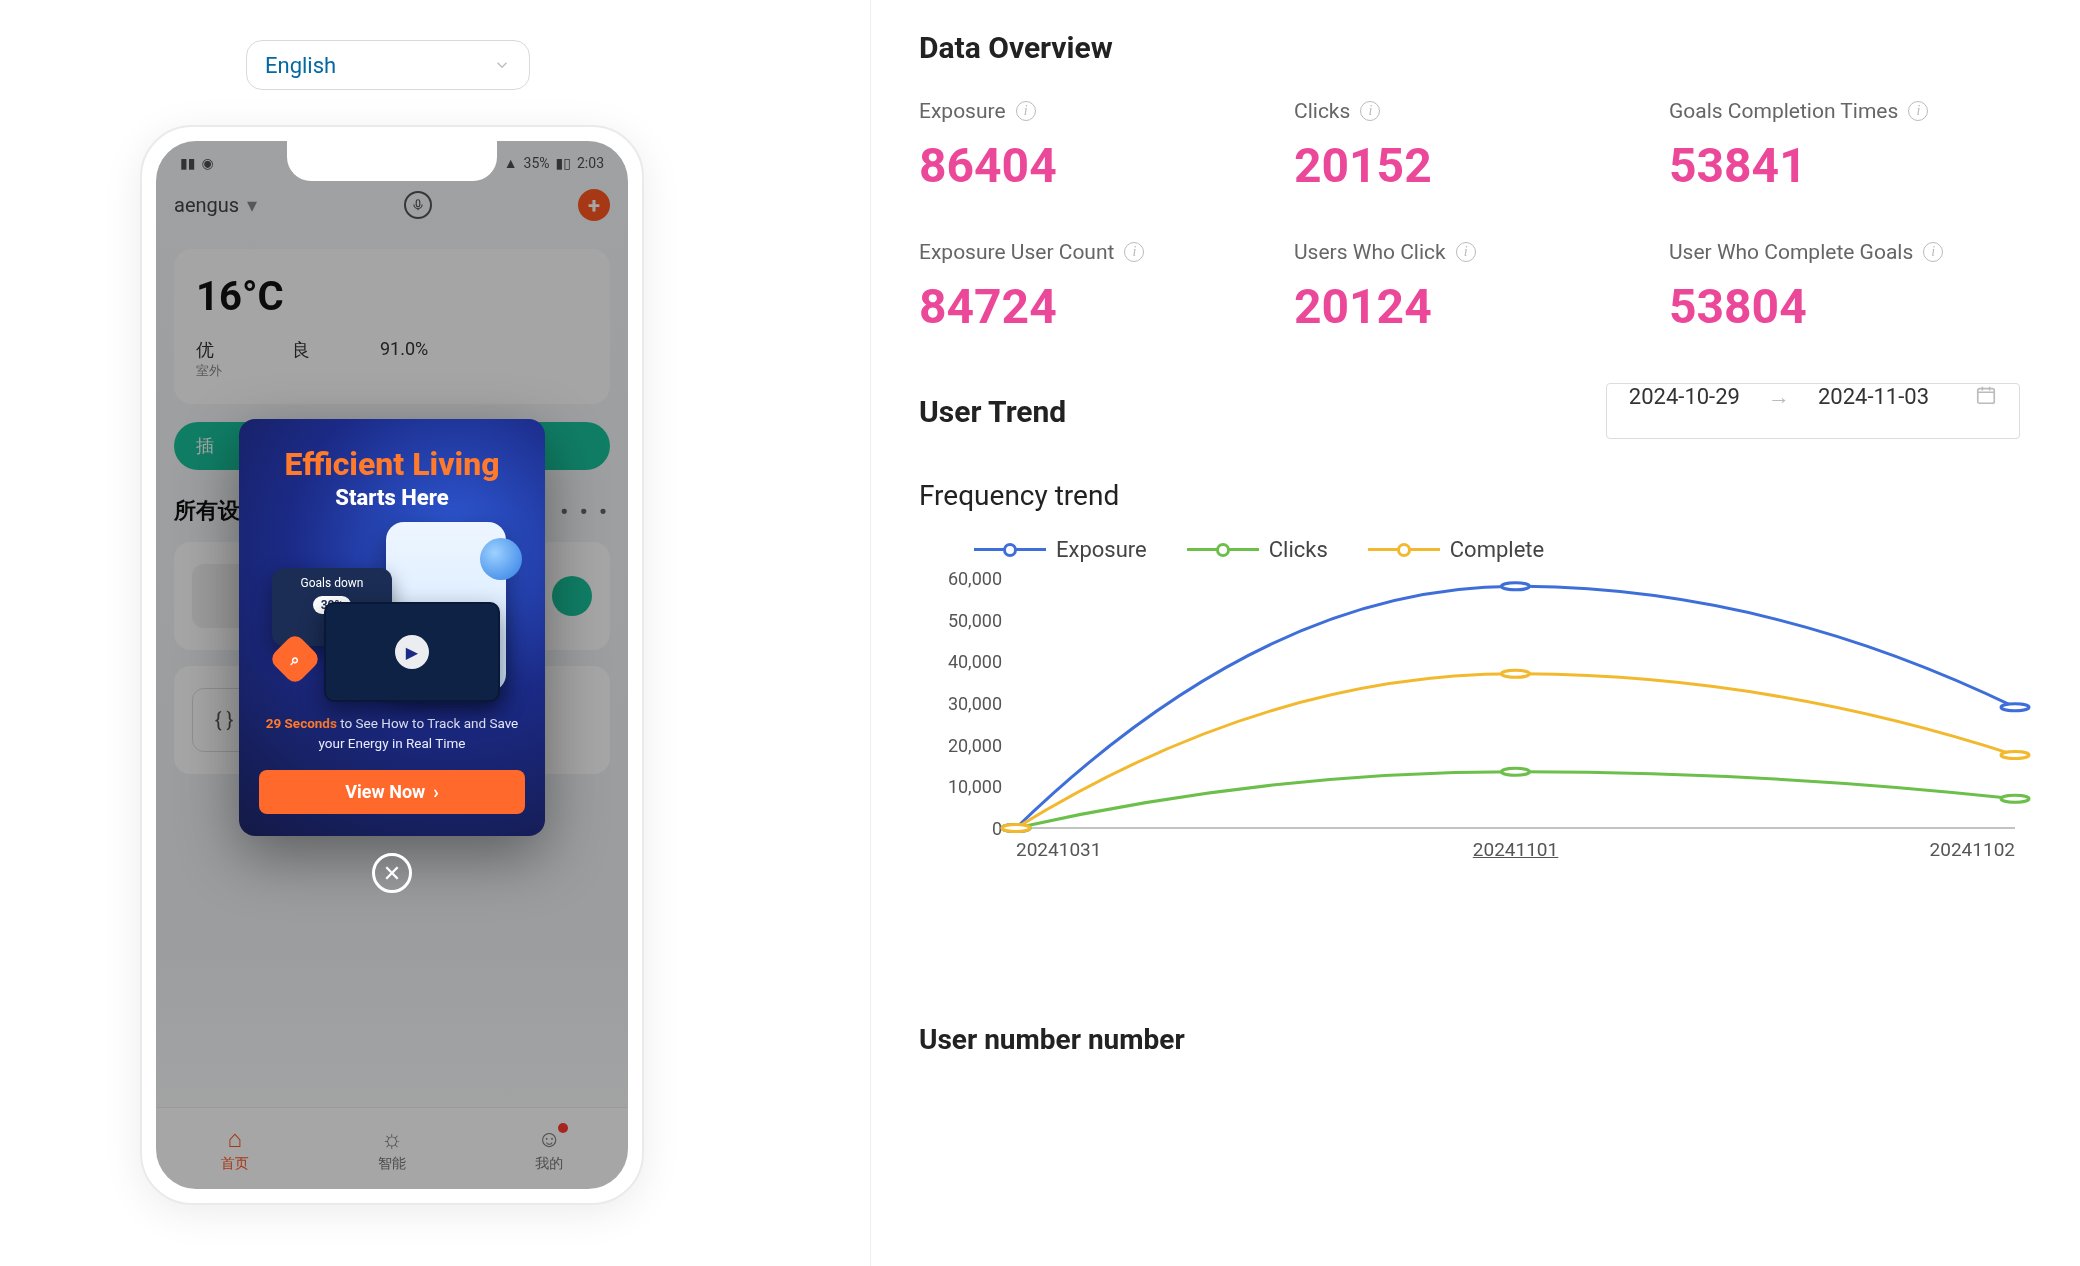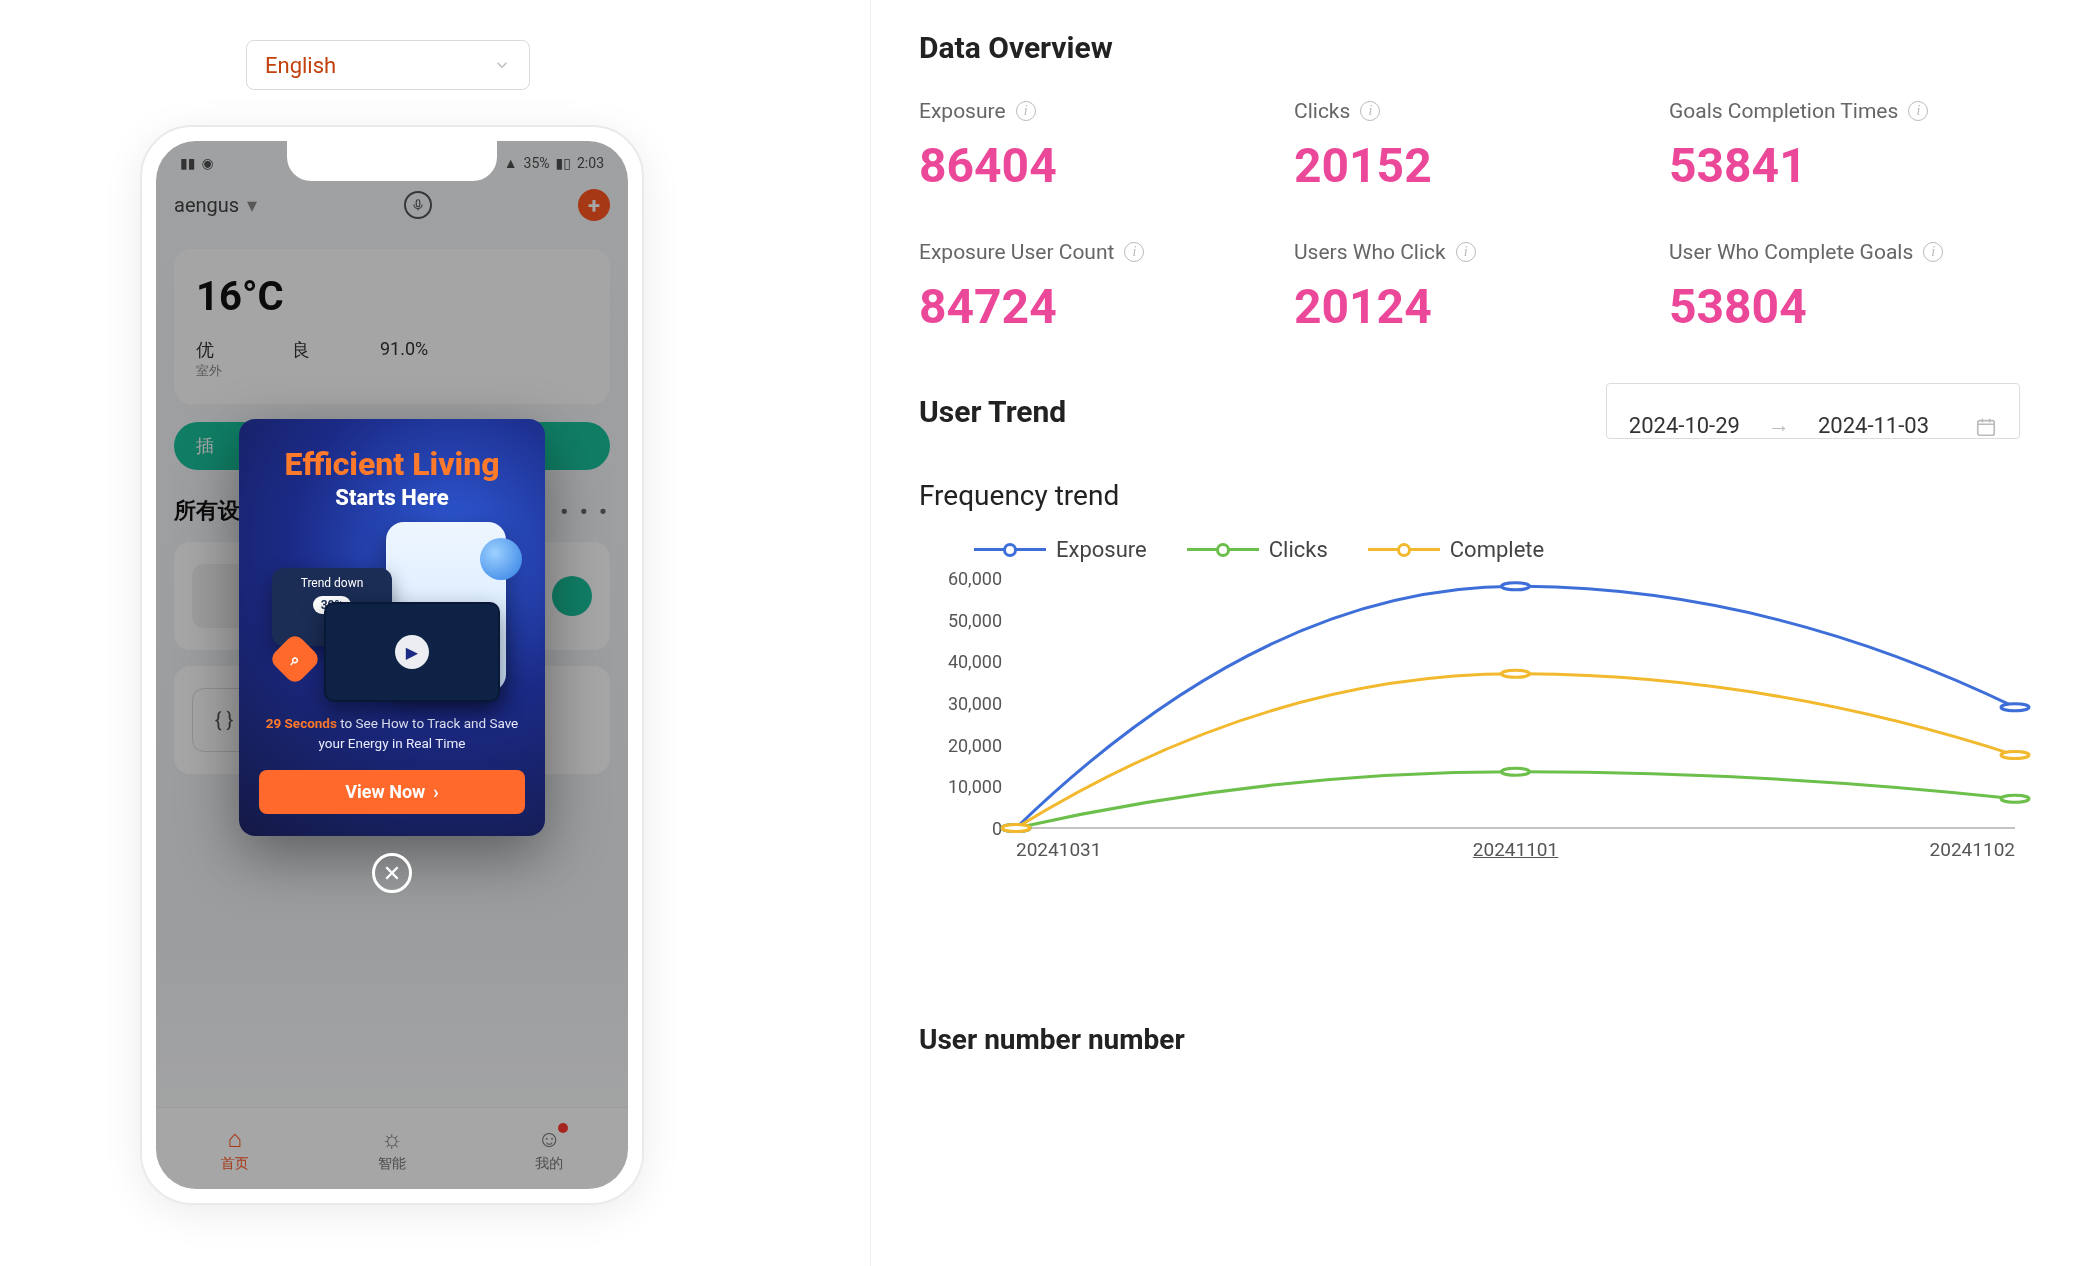--- a/index.html
+++ b/index.html
@@ -3,21 +3,21 @@
 <meta charset="utf-8">
 <style>
   *{box-sizing:border-box;margin:0;padding:0;font-family:-apple-system,BlinkMacSystemFont,"Segoe UI",Roboto,"Helvetica Neue",Arial,sans-serif}
   body{background:#fff;color:#222;width:2080px;height:1266px;overflow:hidden;position:relative}
   .root{display:flex;height:100%}
   .leftcol{width:870px;position:relative;flex:none}
   .divider{width:1px;background:#eee;height:100%}
   .rightcol{flex:1;padding:30px 60px 10px 48px;overflow:hidden}
 
   
-  .lang-sel{position:absolute;top:40px;left:246px;width:284px;height:50px;border:1px solid #d9d9d9;border-radius:8px;display:flex;align-items:center;padding:0 18px;background:#fff;cursor:pointer;font-size:22px;color:#c2410c}
+  .lang-sel{position:absolute;top:40px;left:246px;width:284px;height:50px;border:1px solid #d9d9d9;border-radius:16px;display:flex;align-items:center;padding:0 18px;background:#fff;cursor:pointer;font-size:22px;color:#0369a1}
   .lang-sel .chev{margin-left:auto;color:#bfbfbf}
 
   
   .phone-wrap{position:absolute;top:125px;left:140px;width:504px;height:1080px}
   .phone{width:100%;height:100%;border-radius:52px;background:#fff;border:2px solid #eaeaea;box-shadow:0 8px 40px rgba(0,0,0,.08);padding:14px;position:relative}
   .phone-inner{width:100%;height:100%;border-radius:40px;overflow:hidden;position:relative;background:linear-gradient(180deg,#f5f7f9 0,#eef1f4 75%,#fff 100%)}
   .notch{position:absolute;top:0;left:50%;transform:translateX(-50%);width:210px;height:40px;background:#fff;border-radius:0 0 24px 24px;z-index:50}
   .statusbar{position:absolute;top:10px;left:0;right:0;height:24px;display:flex;justify-content:space-between;padding:0 24px;font-size:14px;color:#333;z-index:40;align-items:center}
   .sbar-left{display:flex;gap:6px;align-items:center}
   .sbar-right{display:flex;gap:6px;align-items:center}
@@ -60,21 +60,21 @@
 
   
   h1.sec{font-size:30px;font-weight:700;color:#222;margin-bottom:34px}
   .metrics{display:grid;grid-template-columns:repeat(3,1fr);row-gap:46px;column-gap:24px;margin-bottom:48px}
   .metric .lbl{display:flex;align-items:center;gap:10px;color:#666;font-size:21px}
   .metric .info{width:20px;height:20px;border:1.6px solid #bbb;border-radius:50%;color:#bbb;display:flex;align-items:center;justify-content:center;font-size:14px;font-style:italic;font-family:Georgia,serif}
   .metric .val{margin-top:14px;font-size:48px;font-weight:700;color:#ec4899}
 
   .trend-row{display:flex;align-items:center;gap:40px;margin-bottom:40px}
   .trend-row h2{font-size:30px;font-weight:700}
-  .range{margin-left:auto;height:56px;border:1px solid #dcdcdc;border-radius:4px;display:flex;align-items:flex-end;padding:0 22px;gap:28px;font-size:22px;color:#333;background:#fff;cursor:pointer}
+  .range{margin-left:auto;height:56px;border:1px solid #dcdcdc;border-radius:4px;display:flex;align-items:flex-start;padding:0 22px;gap:28px;font-size:22px;color:#333;background:#fff;cursor:pointer}
   .range .arrow{color:#bbb;font-size:22px}
   .range .cal{color:#bbb}
 
   h2.sub{font-size:28px;font-weight:400;margin-bottom:24px}
 
   .chart{border:1px solid transparent}
   .legend{display:flex;gap:40px;align-items:center;font-size:22px;color:#444;margin-left:54px;margin-bottom:10px}
   .lg{display:flex;align-items:center;gap:10px}
   .lg .sw{display:inline-flex;align-items:center}
   .lg .sw .line{width:36px;height:3px;background:var(--c);display:inline-block}
@@ -184,21 +184,21 @@
 
           <div class="phone-dim"></div>
 
           <div class="banner">
             <h2>Efficient Living</h2>
             <h3>Starts Here</h3>
             <div class="art">
               <div class="phone-art"></div>
               <div class="bubble"></div>
               <div class="tile-art">
-                <div>Trend down</div>
+                <div>Goals down</div>
                 <div style="margin-top:6px;background:#fff;color:#1b2d55;border-radius:10px;padding:2px 8px;display:inline-block;font-weight:700">30%</div>
               </div>
               <div class="tablet-art">
                 <div class="playbtn">▶</div>
               </div>
               <div class="orange-shield">
                   <span>⌕</span>
                 </div>
             </div>
             <div class="sub">

